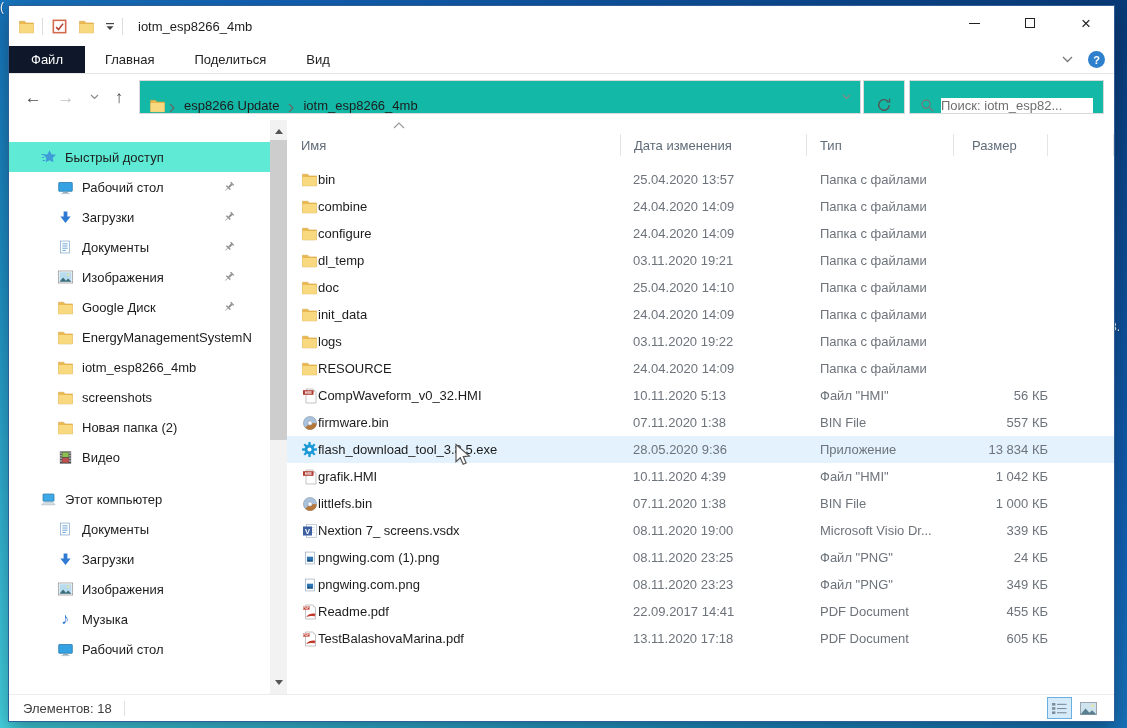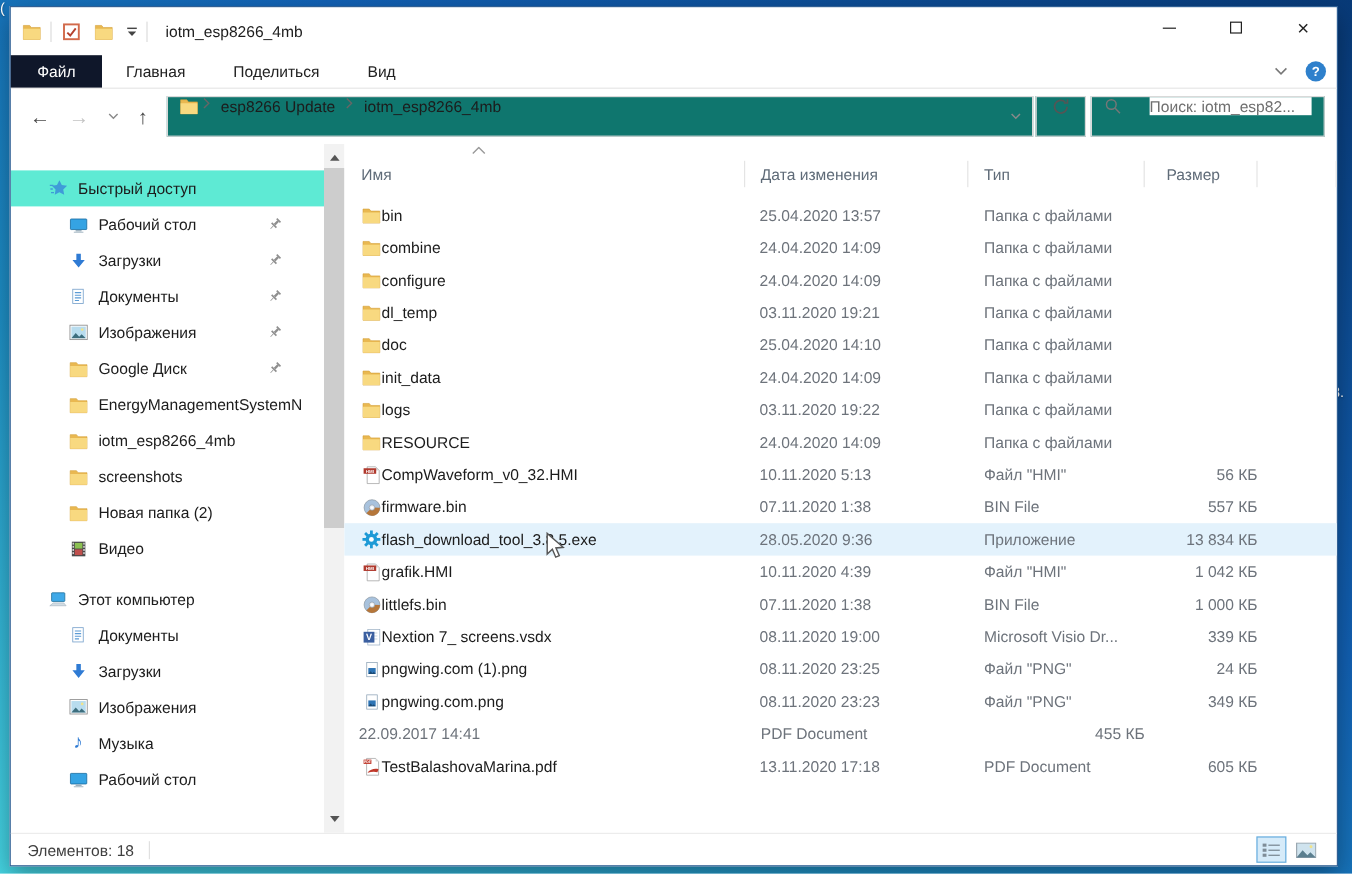--- a/index.html
+++ b/index.html
@@ -31,26 +31,26 @@
   .tab.active{background:#0f172a;color:#fff;padding:0 22px}
   .ribbon-right{position:absolute;right:9px;top:0;height:100%;display:flex;align-items:center;gap:15px}
   .help-btn{width:17px;height:17px;border-radius:50%;background:#2e80cc;color:#fff;font-size:11px;
             font-weight:bold;display:flex;align-items:center;justify-content:center}
 
   
   .navbar{height:46px;flex:0 0 auto;display:flex;align-items:center;padding-right:10px}
   .nav-arrows{width:130px;display:flex;align-items:center;justify-content:space-evenly}
   .na{font-size:17px;line-height:1;color:#4a4a4a}
   .na.disabled{color:#c3c3c3}
-  .box{height:34px;border:1px solid #d9d9d9;display:flex;align-items:flex-start;background:#0f766e}
+  .box{height:34px;border:1px solid #d9d9d9;display:flex;align-items:flex-end;background:#14b8a6}
   .addr-box{flex:0 0 722px;padding:0 26px 0 6px;position:relative}
   .crumb{padding:0 9px;white-space:nowrap;cursor:default}
   .addr-chev{position:absolute;right:9px;top:13px}
   .refresh-box{width:42px;justify-content:center;margin-left:2px}
-  .search-box{flex:1;margin-left:4px;padding:0 10px;gap:23px}
+  .search-box{flex:1;margin-left:4px;padding:0 10px;gap:6px}
   .search-box input{border:none;outline:none;width:100%;font-size:13px;color:#333;
                     font-family:"Liberation Sans","DejaVu Sans",sans-serif}
   .search-box input::placeholder{color:#6f6f6f;opacity:1}
 
   
   .main{flex:1;min-height:0;display:flex}
   .sidebar{width:278px;flex:0 0 auto;position:relative;padding-top:22px;overflow:hidden}
   .side-item{height:30px;display:flex;align-items:center;padding-left:30px;margin-right:17px;
              position:relative;cursor:default;white-space:nowrap}
   .side-item.lvl1{padding-left:47px}
@@ -711,20 +711,32 @@
                 </svg>
               </span>
               <span>pngwing.com.png</span>
             </span>
             <span class="fdate">08.11.2020 23:23</span>
             <span class="ftype">Файл "PNG"</span>
             <span class="fsize">349 КБ</span>
             <span></span>
           </div>
           <div class="file-row">
+            <span class="fname">
+              <span class="icon">
+                <svg width="16" height="16" viewBox="0 0 16 16">
+                  <path d="M3.5 1h7.5l2.5 2.5V15H3.5z" fill="#fff" stroke="#9a9a9a" stroke-width=".6"></path>
+                  <path d="M11 1l2.5 2.5H11z" fill="#d9d9d9"></path>
+                  <rect x="1" y="2" width="6.5" height="3.6" fill="#c0392b"></rect>
+                  <text x="4.2" y="4.9" font-size="2.9" font-weight="bold" fill="#fff" text-anchor="middle" font-family="sans-serif">PDF</text>
+                  <path d="M4.5 12.6c2-2.6 6-3.6 9-2.6l-1 2.6c-2.6-1-5.5-.4-8 .4z" fill="#c0392b"></path>
+                </svg>
+              </span>
+              <span>Readme.pdf</span>
+            </span>
             <span class="fdate">22.09.2017 14:41</span>
             <span class="ftype">PDF Document</span>
             <span class="fsize">455 КБ</span>
             <span></span>
           </div>
           <div class="file-row">
             <span class="fname">
               <span class="icon">
                 <svg width="16" height="16" viewBox="0 0 16 16">
                   <path d="M3.5 1h7.5l2.5 2.5V15H3.5z" fill="#fff" stroke="#9a9a9a" stroke-width=".6"></path>

